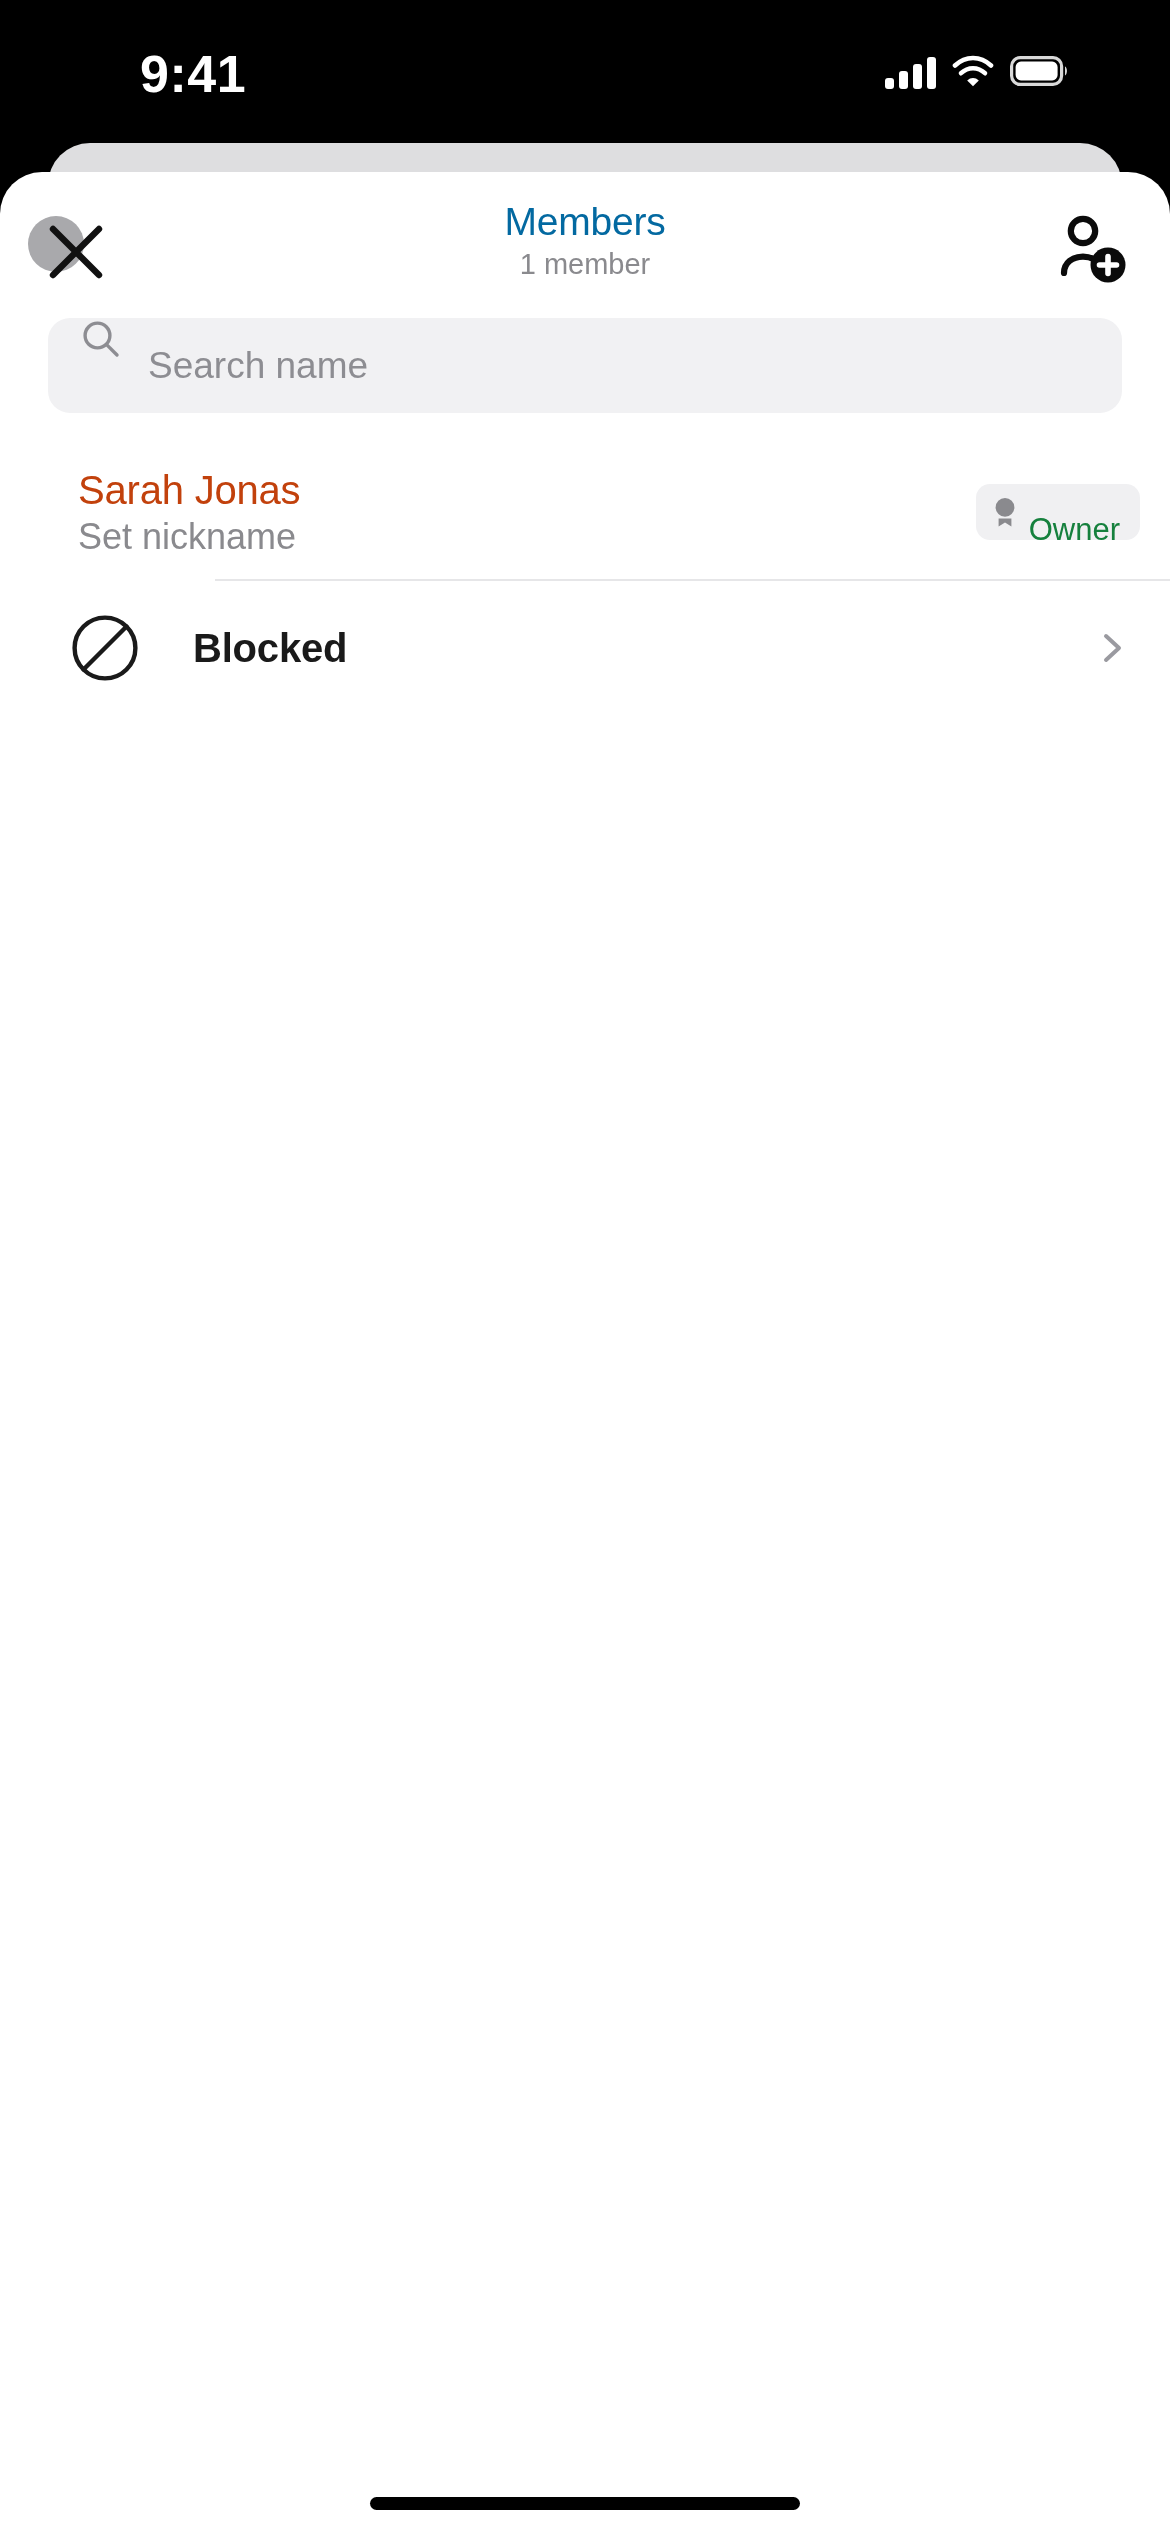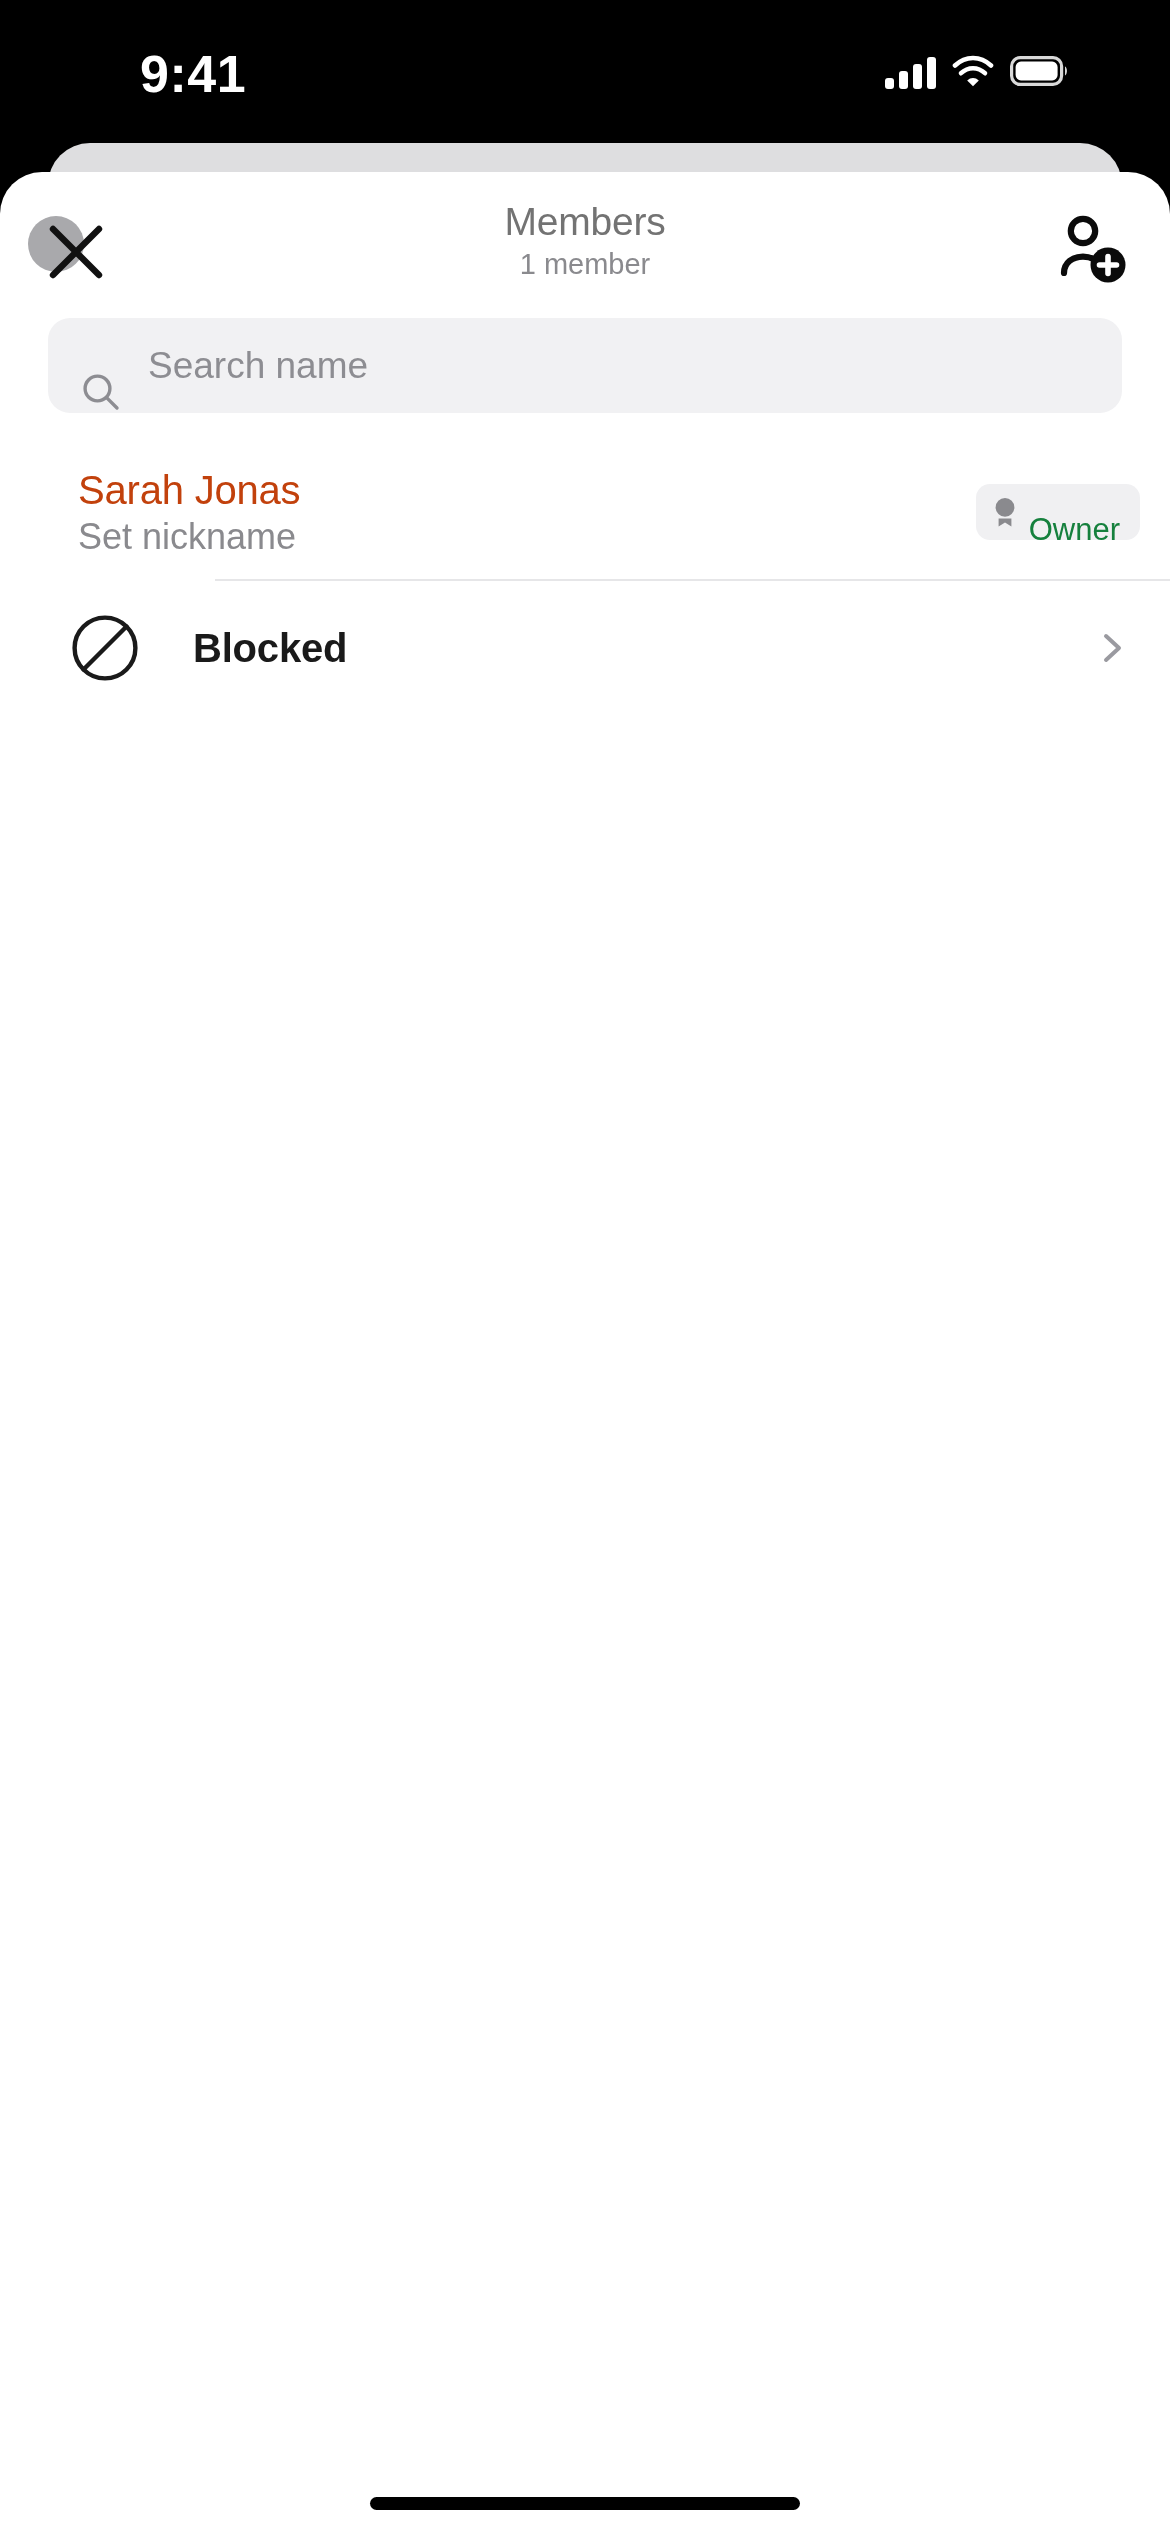--- a/index.html
+++ b/index.html
@@ -77,42 +77,42 @@
   #close-x {
     position:absolute; left:18px; top:8px;
     width:60px; height:60px;
   }
 
   #header-titles {
     position:absolute; left:0; right:0; top:28px;
     text-align:center; pointer-events:none;
   }
   #header-title {
-    font-size:39px; font-weight:500; color:#737373;
+    font-size:39px; font-weight:500; color:#0369a1;
     line-height:1.12; letter-spacing:-0.2px;
   }
   #header-subtitle {
     font-size:29px; color:#8A8A8E;
     margin-top:4px; line-height:1.15;
   }
 
   #add-member-button {
     position:absolute; right:40px; top:40px;
     width:78px; height:78px;
     cursor:pointer;
   }
 
   
   #search-wrap { padding:10px 48px 0 48px; }
   #search-bar {
     position:relative;
     height:95px;
     background:#F1F1F3;
     border-radius:22px;
-    display:flex; align-items:flex-end;
+    display:flex; align-items:flex-start;
     padding-left:32px;
     cursor:text;
   }
   #search-icon { flex:0 0 auto; width:42px; height:42px; }
   #search-input {
     border:0; outline:0; background:transparent;
     flex:1 1 auto;
     margin-left:26px;
     font-family:"Liberation Sans", sans-serif;
     font-size:37px; color:#111;

